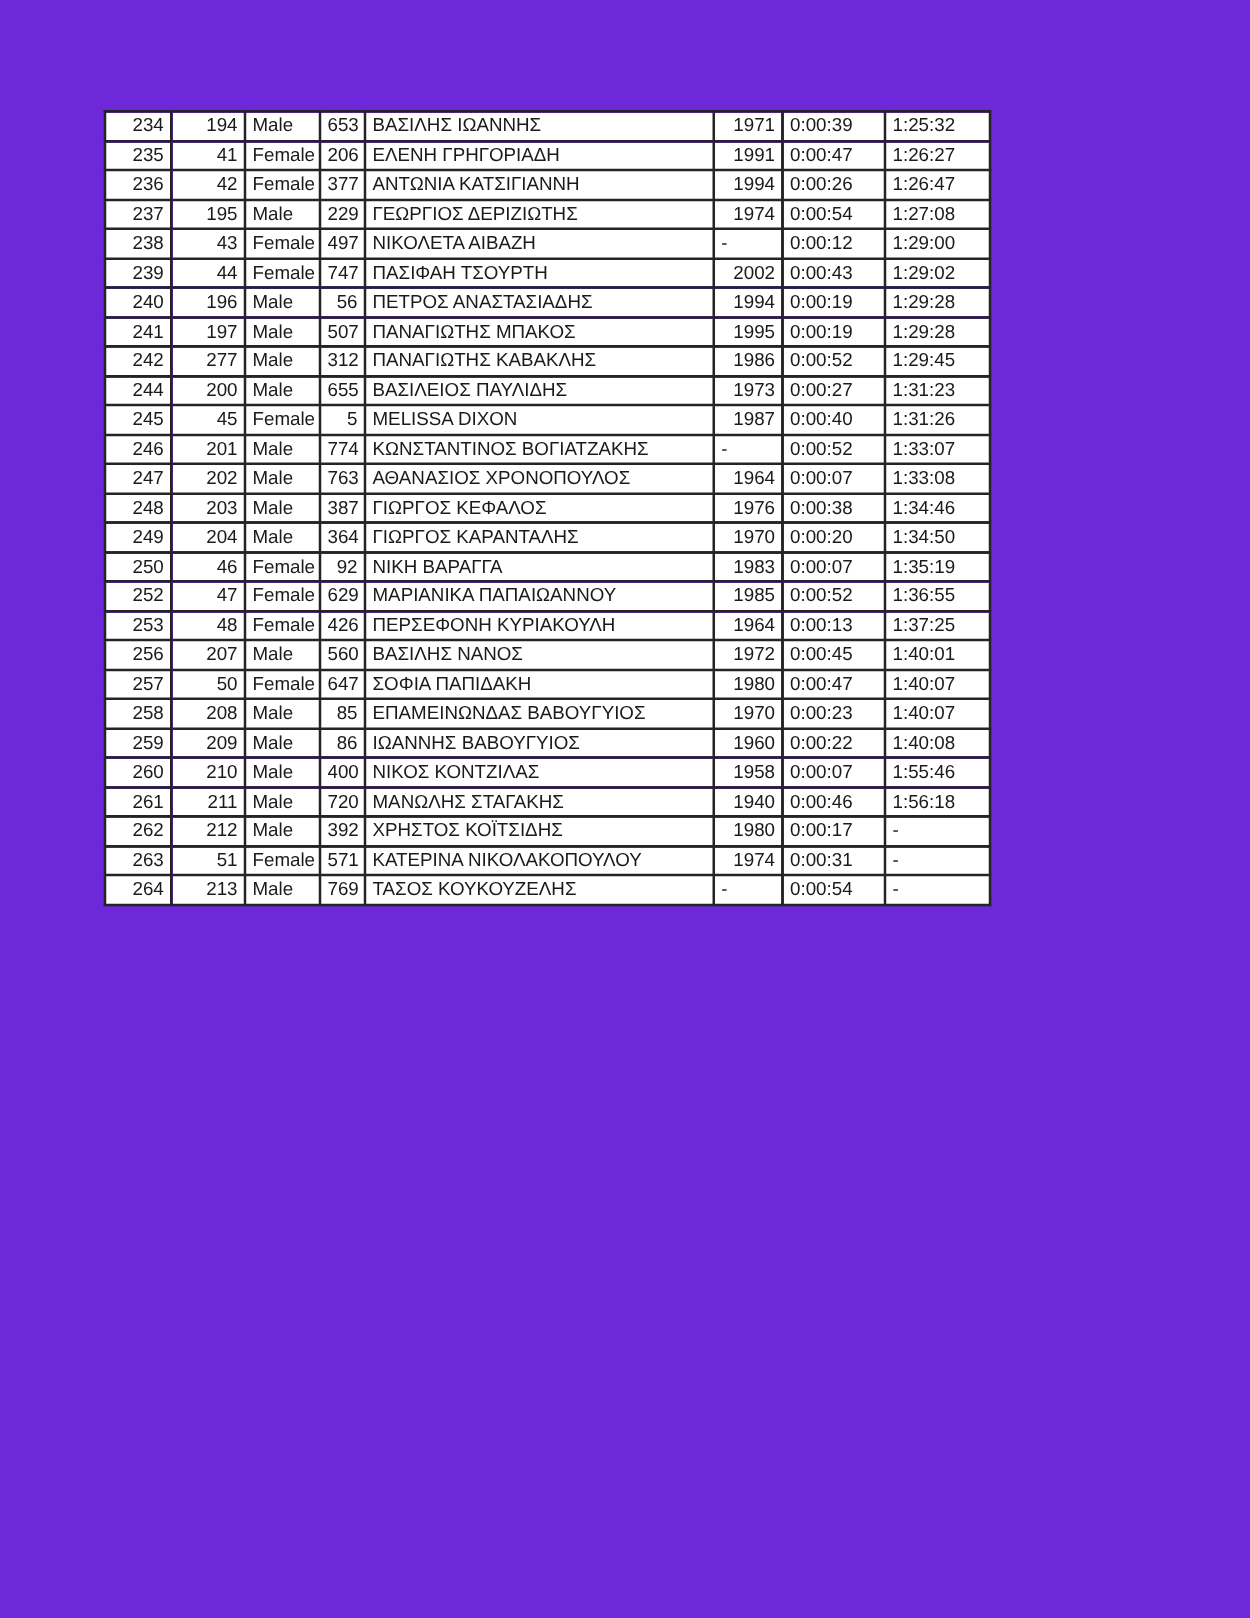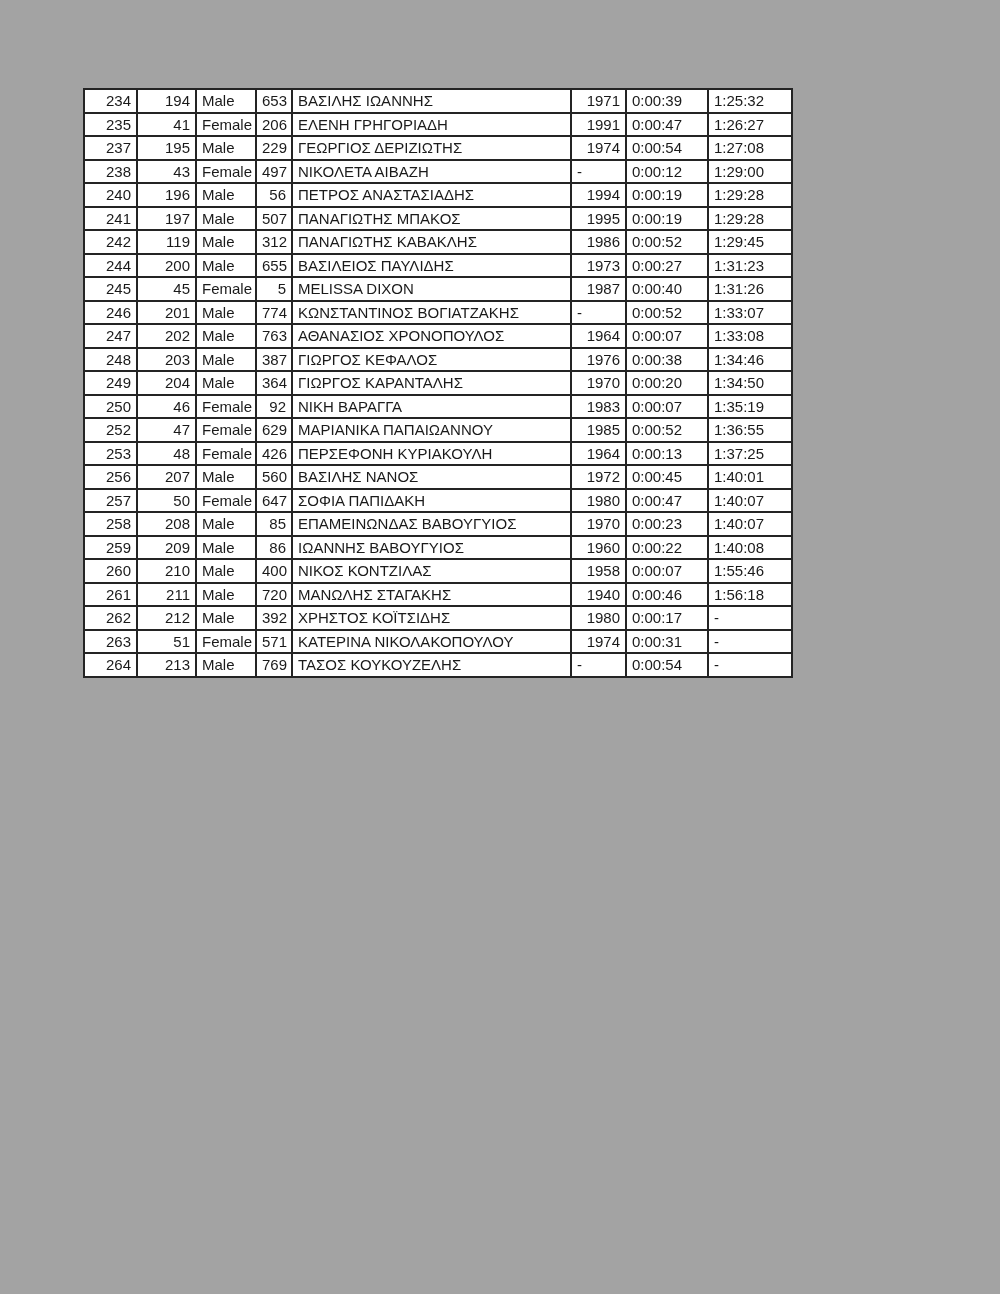--- a/index.html
+++ b/index.html
@@ -9,21 +9,21 @@
   body {
     width: 1000px;
     height: 1294px;
     background: #ffffff;
     position: relative;
     font-family: "Liberation Sans", "DejaVu Sans", sans-serif;
   }
   .page {
     position: absolute;
     inset: 0;
-    background: #a3a3a3;
+    background: #6d28d9;
   }
   table.results {
     position: absolute;
     left: 83px;
     top: 88px;
     border-collapse: collapse;
     table-layout: fixed;
     width: 708px;
   }
   table.results td {
@@ -70,40 +70,60 @@
           <td class="r">235</td>
           <td class="r">41</td>
           <td class="l">Female</td>
           <td class="r">206</td>
           <td class="l">ΕΛΕΝΗ ΓΡΗΓΟΡΙΑΔΗ</td>
           <td class="r">1991</td>
           <td class="l">0:00:47</td>
           <td class="l">1:26:27</td>
         </tr>
         <tr>
+          <td class="r">236</td>
+          <td class="r">42</td>
+          <td class="l">Female</td>
+          <td class="r">377</td>
+          <td class="l">ΑΝΤΩΝΙΑ ΚΑΤΣΙΓΙΑΝΝΗ</td>
+          <td class="r">1994</td>
+          <td class="l">0:00:26</td>
+          <td class="l">1:26:47</td>
+        </tr>
+        <tr>
           <td class="r">237</td>
           <td class="r">195</td>
           <td class="l">Male</td>
           <td class="r">229</td>
           <td class="l">ΓΕΩΡΓΙΟΣ ΔΕΡΙΖΙΩΤΗΣ</td>
           <td class="r">1974</td>
           <td class="l">0:00:54</td>
           <td class="l">1:27:08</td>
         </tr>
         <tr>
           <td class="r">238</td>
           <td class="r">43</td>
           <td class="l">Female</td>
           <td class="r">497</td>
           <td class="l">ΝΙΚΟΛΕΤΑ ΑΙΒΑΖΗ</td>
           <td class="l">-</td>
           <td class="l">0:00:12</td>
           <td class="l">1:29:00</td>
         </tr>
         <tr>
+          <td class="r">239</td>
+          <td class="r">44</td>
+          <td class="l">Female</td>
+          <td class="r">747</td>
+          <td class="l">ΠΑΣΙΦΑΗ ΤΣΟΥΡΤΗ</td>
+          <td class="r">2002</td>
+          <td class="l">0:00:43</td>
+          <td class="l">1:29:02</td>
+        </tr>
+        <tr>
           <td class="r">240</td>
           <td class="r">196</td>
           <td class="l">Male</td>
           <td class="r">56</td>
           <td class="l">ΠΕΤΡΟΣ ΑΝΑΣΤΑΣΙΑΔΗΣ</td>
           <td class="r">1994</td>
           <td class="l">0:00:19</td>
           <td class="l">1:29:28</td>
         </tr>
         <tr>
@@ -111,21 +131,21 @@
           <td class="r">197</td>
           <td class="l">Male</td>
           <td class="r">507</td>
           <td class="l">ΠΑΝΑΓΙΩΤΗΣ ΜΠΑΚΟΣ</td>
           <td class="r">1995</td>
           <td class="l">0:00:19</td>
           <td class="l">1:29:28</td>
         </tr>
         <tr>
           <td class="r">242</td>
-          <td class="r">119</td>
+          <td class="r">277</td>
           <td class="l">Male</td>
           <td class="r">312</td>
           <td class="l">ΠΑΝΑΓΙΩΤΗΣ ΚΑΒΑΚΛΗΣ</td>
           <td class="r">1986</td>
           <td class="l">0:00:52</td>
           <td class="l">1:29:45</td>
         </tr>
         <tr>
           <td class="r">244</td>
           <td class="r">200</td>

